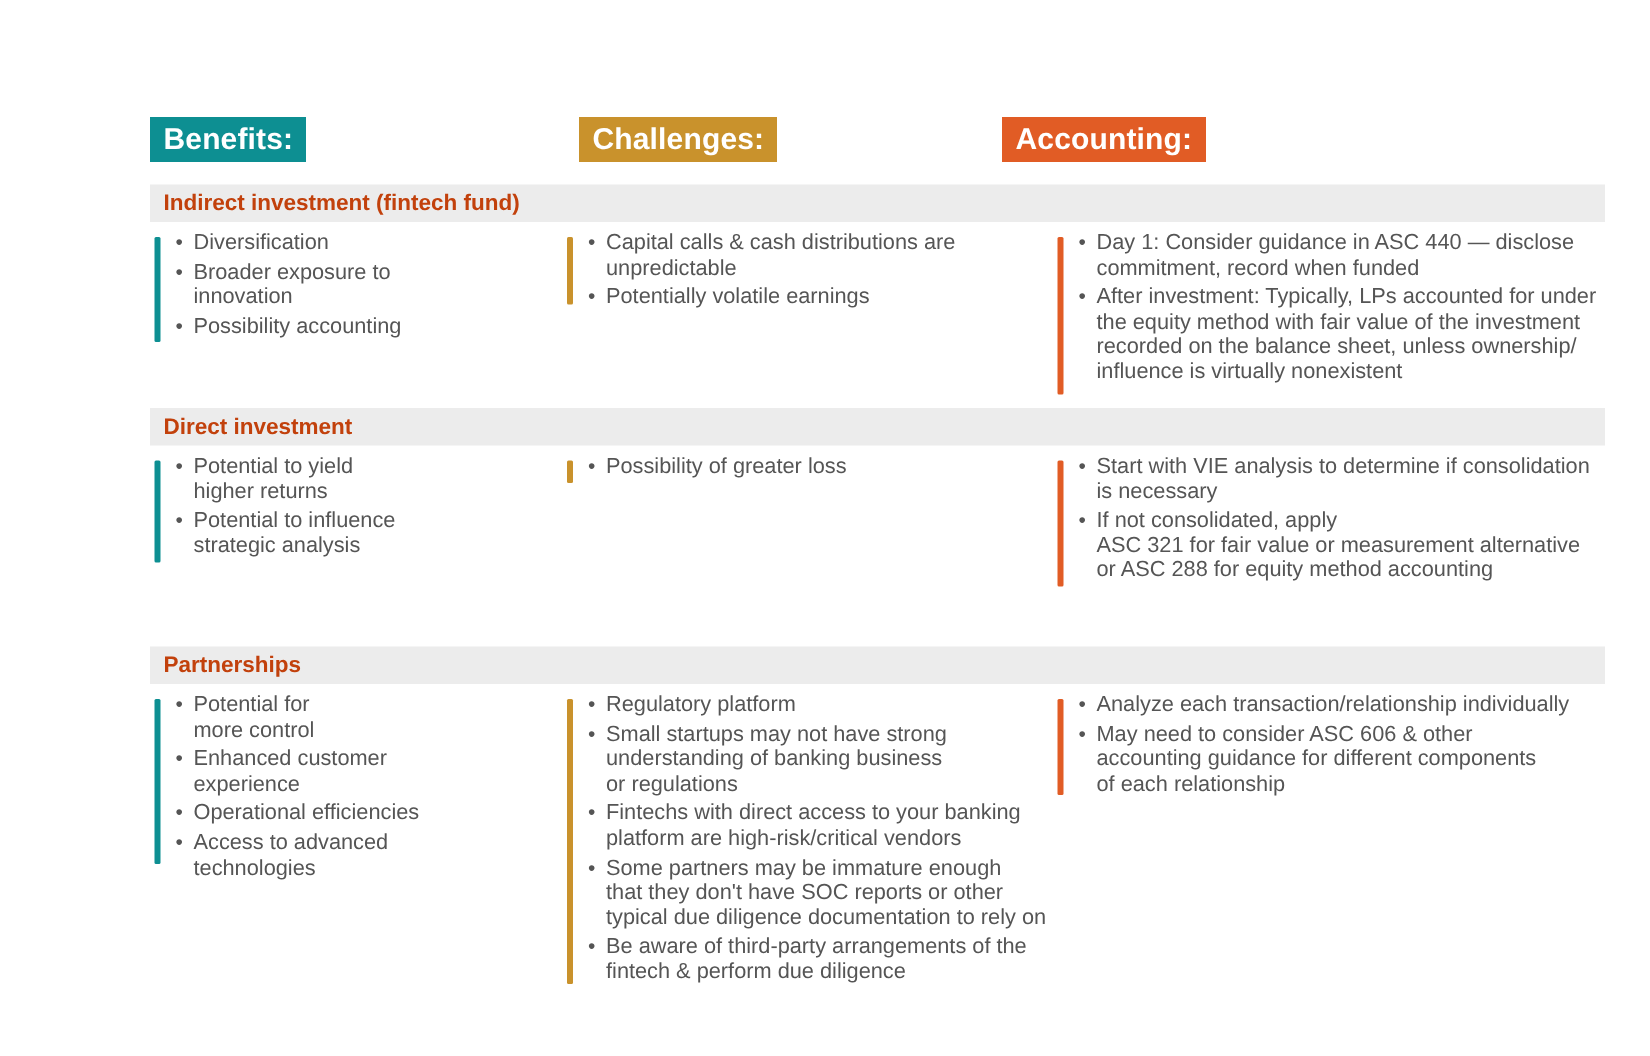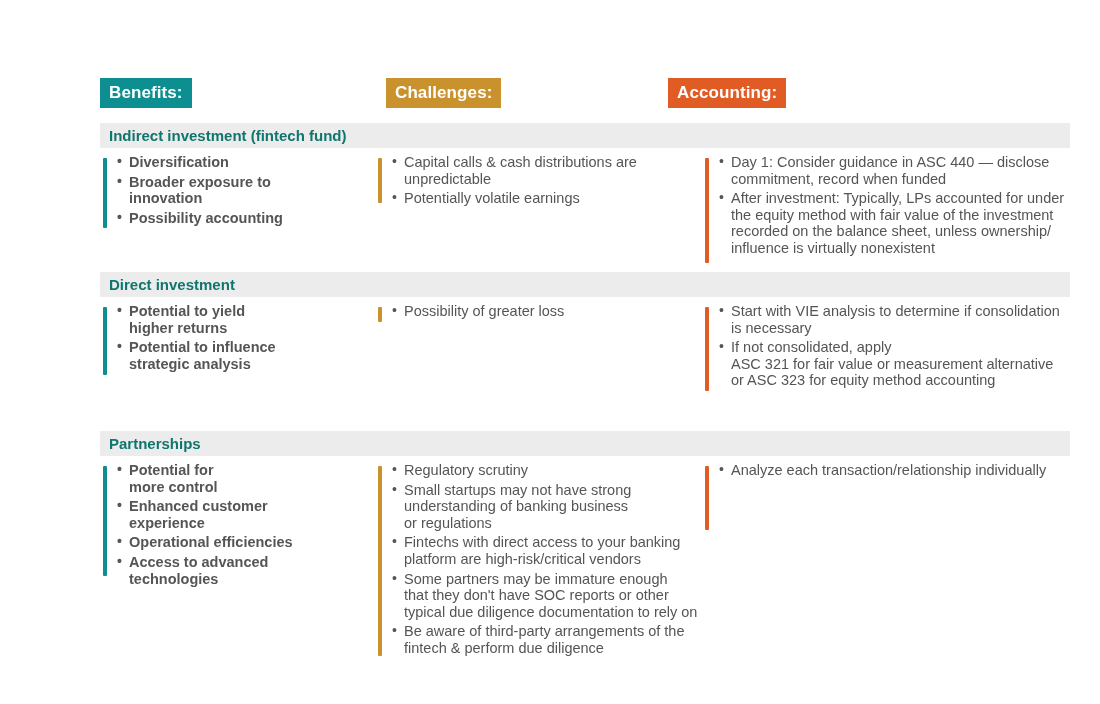--- a/index.html
+++ b/index.html
@@ -28,56 +28,56 @@
     position: relative;
     height: 38px;
   }
   .chip {
     position: absolute;
     top: 8px;
     height: 30px;
     line-height: 30px;
     padding: 0 9px;
     color: #ffffff;
-    font-size: 17px;
+    font-size: 20px;
     font-weight: bold;
     letter-spacing: 0.1px;
     white-space: nowrap;
     box-sizing: border-box;
   }
   .chip-benefits   { left: 0px;   background: #0d8f92; }
   .chip-challenges { left: 286px; background: #c9922c; }
   .chip-accounting { left: 568px; background: #e15c25; }
 
   
   .section { position: relative; }
 
   .section-header {
     background: #ececec;
     height: 25px;
     line-height: 25px;
     padding-left: 9px;
     font-size: 15px;
     font-weight: bold;
-    color: #0f766e;
+    color: #c2410c;
     box-sizing: border-box;
   }
 
   .section-body {
     position: relative;
     display: flex;
     padding-top: 6px;
   }
 
   .col {
     position: relative;
     box-sizing: border-box;
     padding-left: 11px;
   }
-  .col-benefits   { width: 275px; font-weight: bold; }
+  .col-benefits   { width: 275px; }
   .col-challenges { width: 327px; }
   .col-accounting { width: 368px; }
 
   .accent {
     position: absolute;
     left: 3px;
     top: 4px;
     width: 4px;
     border-radius: 1px;
   }
@@ -186,21 +186,21 @@
         </ul>
       </div>
 
       <div class="col col-accounting">
         <div class="accent accent-orange" style="height:84px;"></div>
         <ul class="bullets">
           <li>Start with VIE analysis to determine if consolidation
 is necessary</li>
           <li>If not consolidated, apply
 ASC 321 for fair value or measurement alternative
-or ASC 323 for equity method accounting</li>
+or ASC 288 for equity method accounting</li>
         </ul>
       </div>
 
     </div>
   </div>
 
   <div class="section sec-partner">
     <div class="section-header">Partnerships</div>
     <div class="section-body">
 
@@ -213,37 +213,40 @@
 experience</li>
           <li>Operational efficiencies</li>
           <li>Access to advanced
 technologies</li>
         </ul>
       </div>
 
       <div class="col col-challenges">
         <div class="accent accent-gold" style="height:190px;"></div>
         <ul class="bullets">
-          <li>Regulatory scrutiny</li>
+          <li>Regulatory platform</li>
           <li>Small startups may not have strong
 understanding of banking business
 or regulations</li>
           <li>Fintechs with direct access to your banking
 platform are high-risk/critical vendors</li>
           <li>Some partners may be immature enough
 that they don't have SOC reports or other
 typical due diligence documentation to rely on</li>
           <li>Be aware of third-party arrangements of the
 fintech &amp; perform due diligence</li>
         </ul>
       </div>
 
       <div class="col col-accounting">
         <div class="accent accent-orange" style="height:64px;"></div>
         <ul class="bullets">
           <li>Analyze each transaction/relationship individually</li>
+          <li>May need to consider ASC 606 &amp; other
+accounting guidance for different components
+of each relationship</li>
         </ul>
       </div>
 
     </div>
   </div>
 
 </div>
 
 </body></html>

